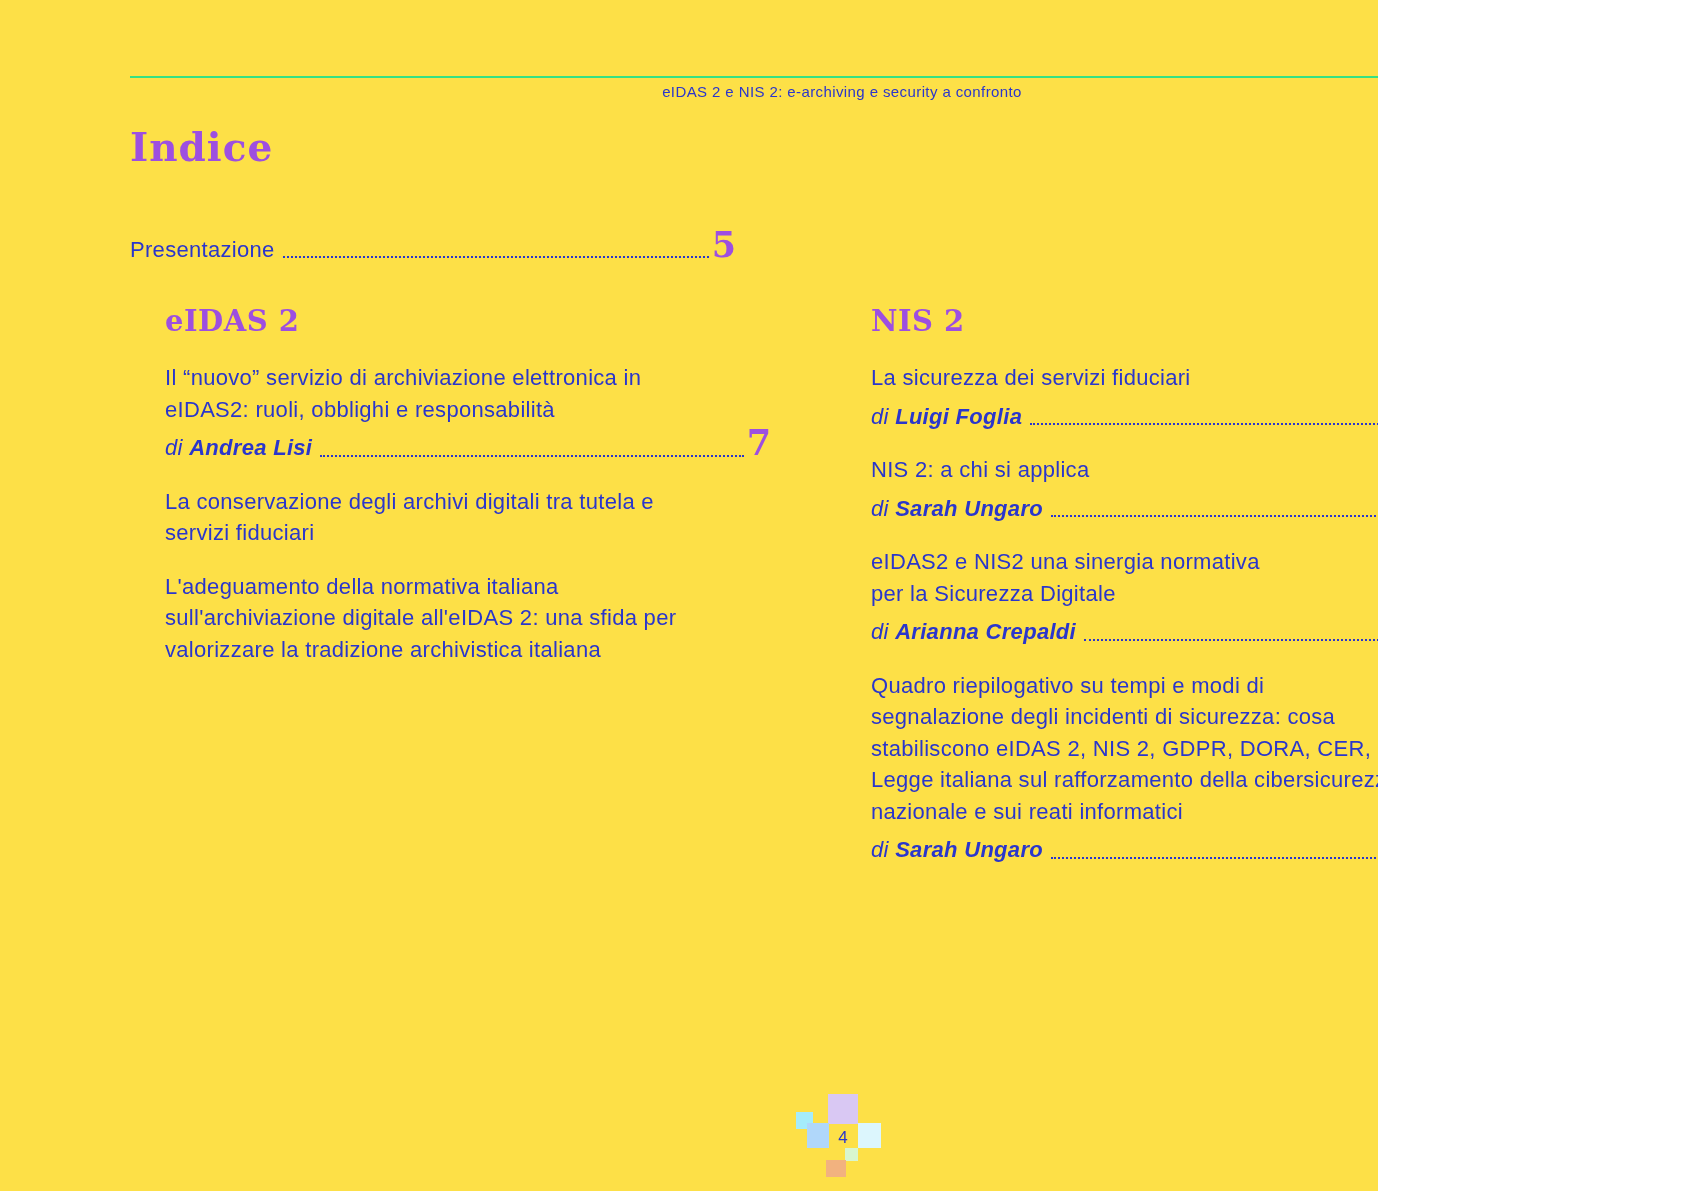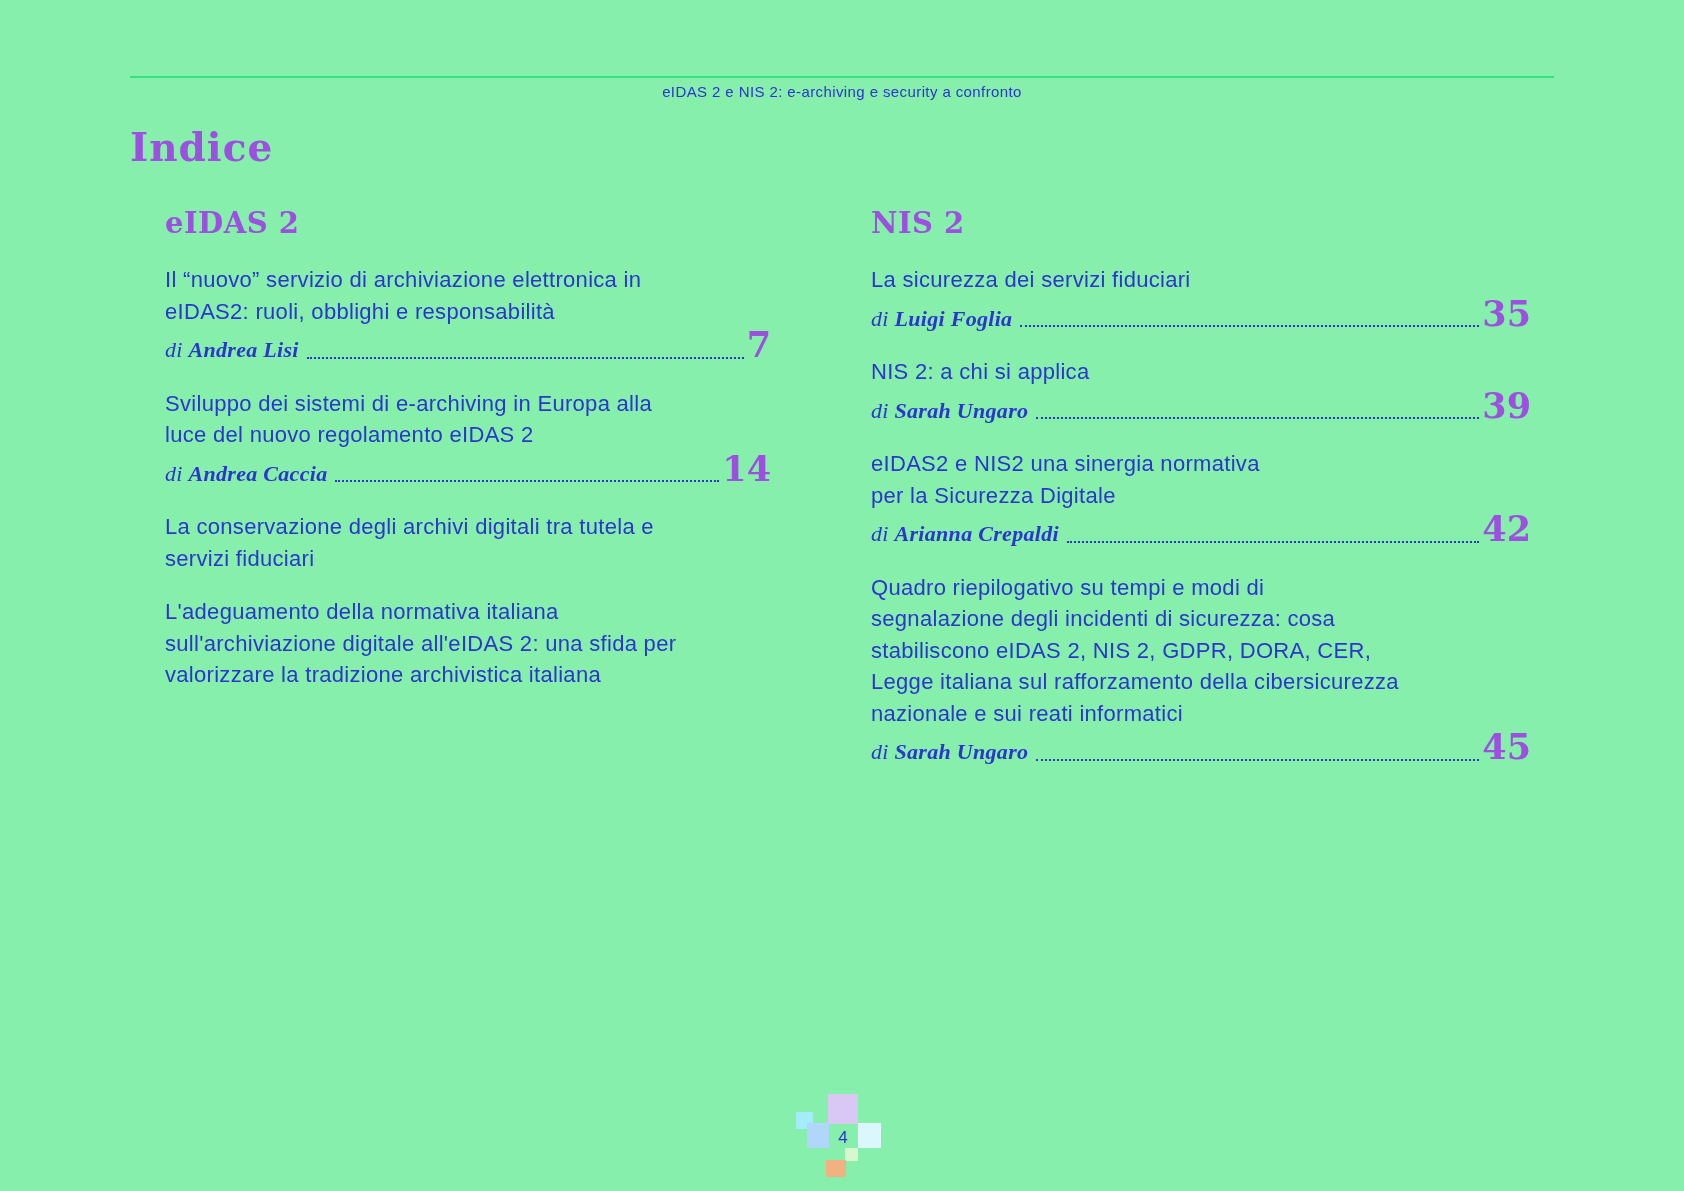--- a/index.html
+++ b/index.html
@@ -1,19 +1,19 @@
 <!DOCTYPE html>
 <html><head>
 <meta charset="utf-8">
 <style>
   html,body { margin:0; padding:0; background:#ffffff; }
   .page {
     position:relative;
-    width:1684px; height:1191px;
-    background:#86efac;
+    width:1378px; height:1191px;
+    background:#fde047;
     overflow:hidden;
     font-family:"Liberation Sans", sans-serif;
     --blue:#2a36cc;
     --purple:#9d4fe0;
   }
   .content { width:1424px; margin-left:130px; }
 
   .rule { height:2px; margin-top:76px; background:#35e183; }
 
   .header-title {
@@ -83,21 +83,20 @@
     line-height:31.5px;
     white-space:pre-line;
   }
   .author {
     color:var(--blue);
     font-size:22px;
     font-style:italic;
     letter-spacing:0.3px;
     line-height:31.5px;
     white-space:nowrap;
-    font-family:Liberation Serif, serif;
   }
   .author .author-name { font-weight:bold; }
 
   
   .sq { position:absolute; }
   .sq-lavender  { left:828px; top:1094px; width:30px; height:30px; }
   .sq-cyan      { left:796px; top:1112px; width:17px; height:17px; }
   .sq-blue      { left:807px; top:1123px; width:22px; height:25px; }
   .sq-palecyan  { left:858px; top:1123px; width:23px; height:25px; }
   .sq-green     { left:845px; top:1148px; width:13px; height:13px; }
@@ -114,44 +113,40 @@
 </head>
 <body>
 
 <div class="page">
   <div class="content">
     <div class="rule" style="background: rgb(53, 225, 131);"></div>
     <div class="header-title">eIDAS 2 e NIS 2: e-archiving e security a confronto</div>
 
     <h1 class="page-title">Indice</h1>
 
+    <div class="leader-row presentation-row">
+      <span class="presentation-label">Presentazione</span>
+      <span class="dot-leader"></span>
+      <span class="page-num">5</span>
+    </div>
 
     <div class="columns">
       <div class="col-left">
         <h2 class="section-heading">eIDAS 2</h2>
         <div>
   <div class="entry">
     <div class="entry-title">Il “nuovo” servizio di archiviazione elettronica in
 eIDAS2: ruoli, obblighi e responsabilità</div>
     <div class="leader-row">
       <span class="author"><span>di </span><span class="author-name">Andrea Lisi</span></span>
       <span class="dot-leader"></span>
       <span class="page-num">7</span>
     </div>
   </div>
 
-  <div class="entry">
-    <div class="entry-title">Sviluppo dei sistemi di e-archiving in Europa alla
-luce del nuovo regolamento eIDAS 2</div>
-    <div class="leader-row">
-      <span class="author"><span>di </span><span class="author-name">Andrea Caccia</span></span>
-      <span class="dot-leader"></span>
-      <span class="page-num">14</span>
-    </div>
-  </div>
 
 
   <div class="entry">
     <div class="entry-title">La conservazione degli archivi digitali tra tutela e
 servizi fiduciari</div>
   </div>
 
   <div class="entry">
     <div class="entry-title">L'adeguamento della normativa italiana
 sull'archiviazione digitale all'eIDAS 2: una sfida per

